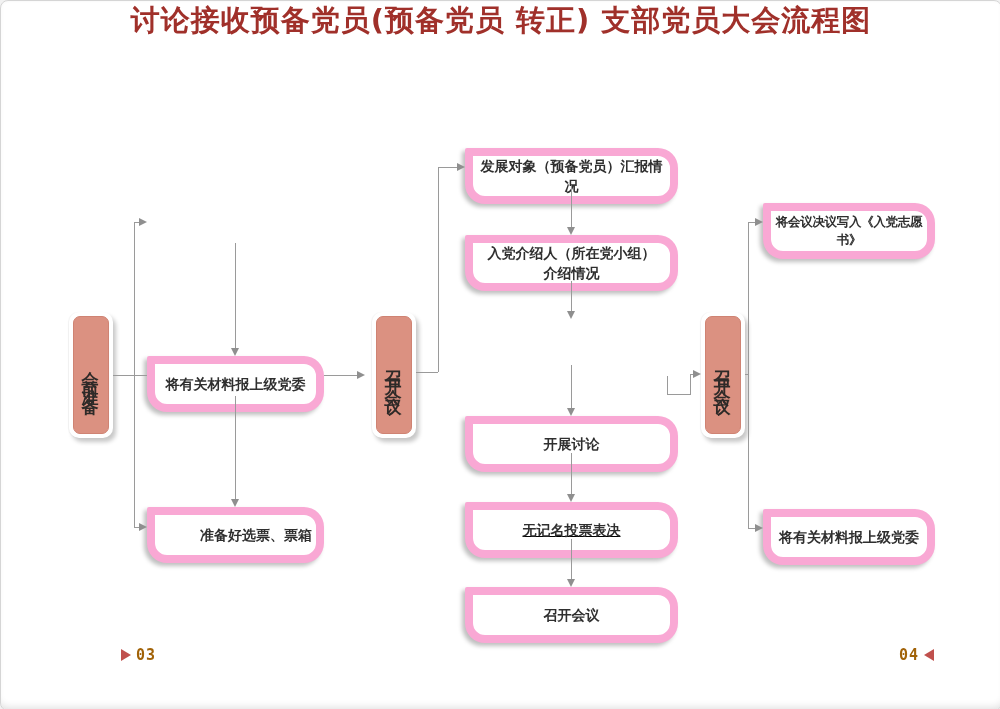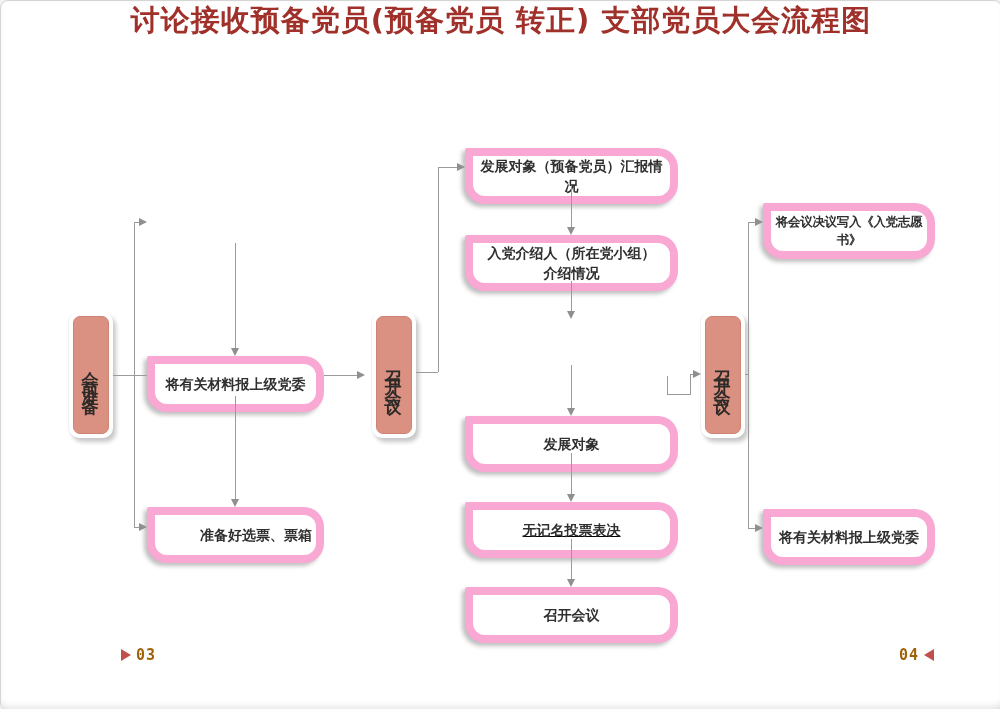--- a/index.html
+++ b/index.html
@@ -72,21 +72,21 @@
   </div>
 
   <div class="node" style="left:464px; top:147px; width:213px; height:38px;">
     <span class="node-label">发展对象（预备党员）汇报情况</span>
   </div>
   <div class="node" style="left:464px; top:234px; width:213px; height:46px;">
     <span class="node-label">入党介绍人（所在党小组）
 介绍情况</span>
   </div>
   <div class="node" style="left:464px; top:415px; width:213px; height:37px;">
-    <span class="node-label">发展对象</span>
+    <span class="node-label">开展讨论</span>
   </div>
   <div class="node" style="left:464px; top:501px; width:213px; height:37px;text-decoration:underline;">
     <span class="node-label">无记名投票表决</span>
   </div>
   <div class="node" style="left:464px; top:586px; width:213px; height:37px;">
     <span class="node-label">召开会议</span>
   </div>
 
   <div class="node sm" style="left:762px; top:202px; width:172px; height:26px;">
     <span class="node-label">将会议决议写入《入党志愿书》</span>

